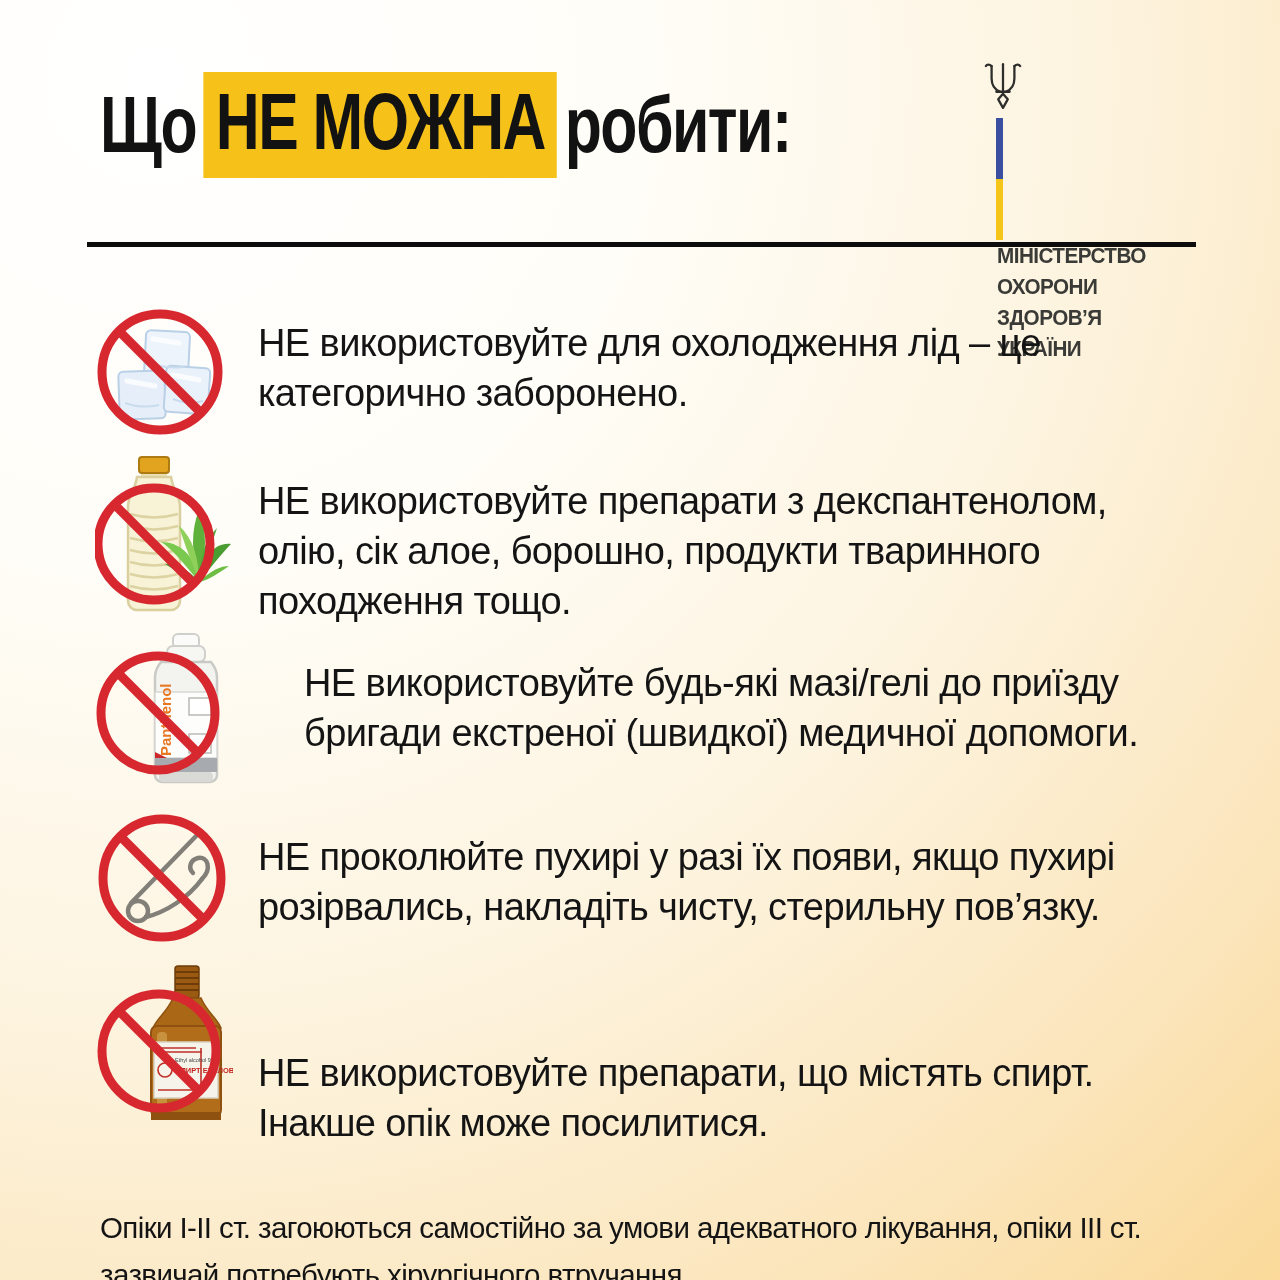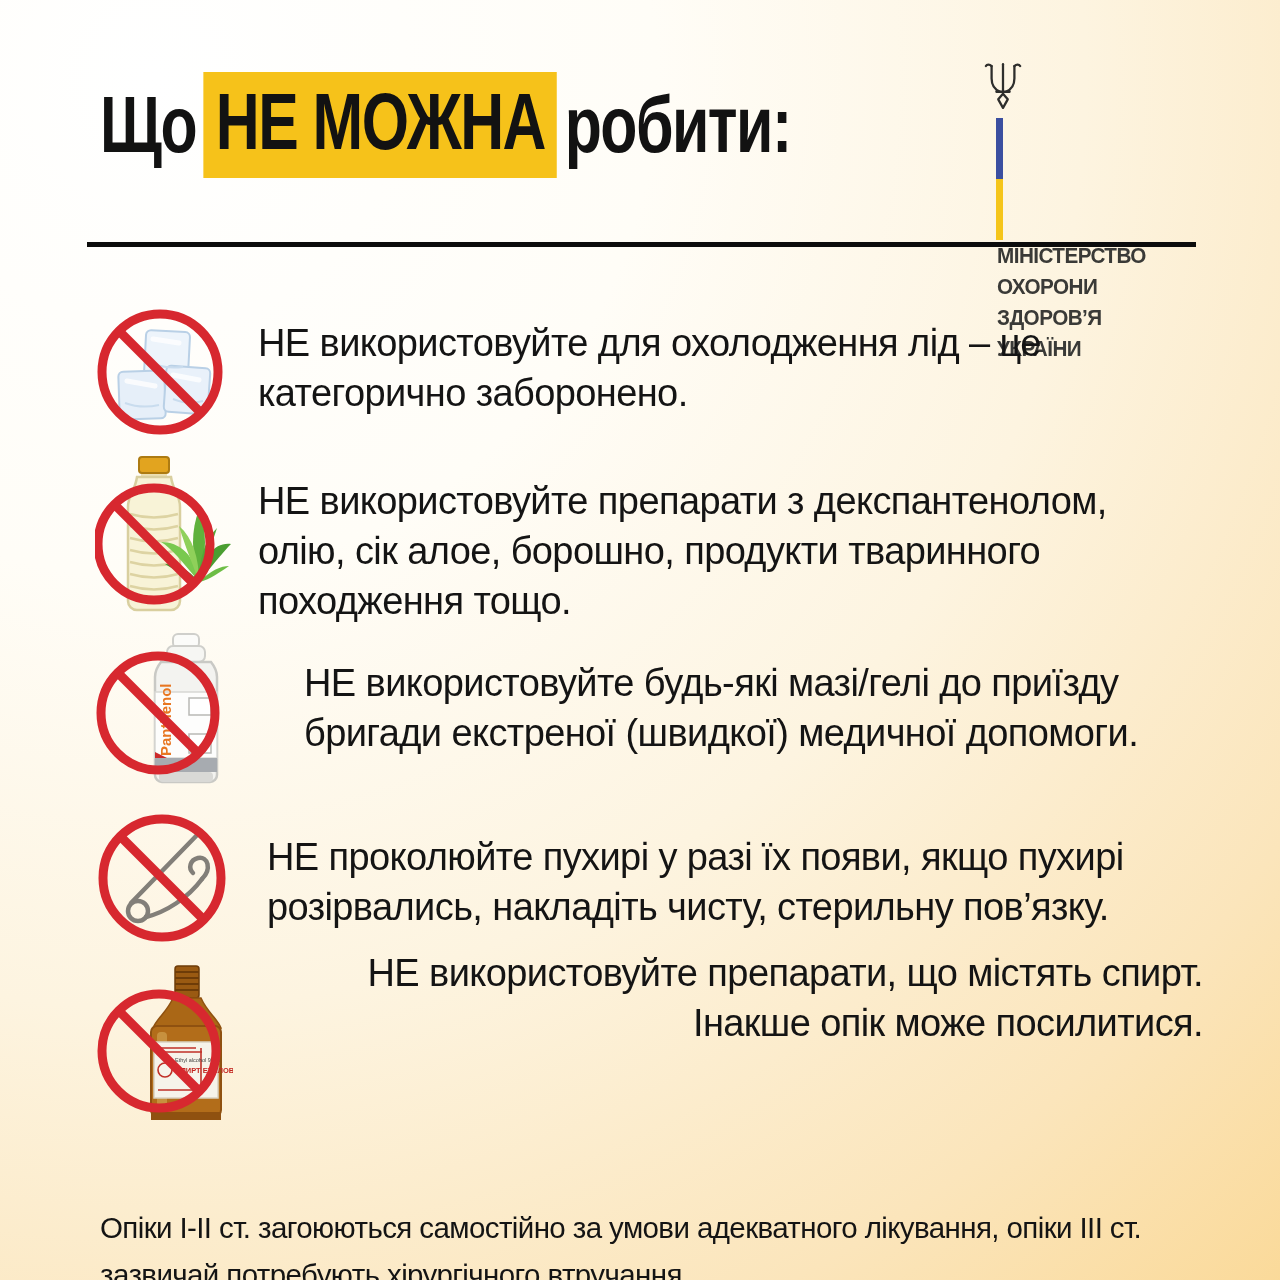--- a/index.html
+++ b/index.html
@@ -161,21 +161,21 @@
       <circle cx="42" cy="99" r="10"></circle>
       <path d="M35 91 L103 21"></path>
       <path d="M50 105 C70 100 92 86 106 67"></path>
       <path d="M106 67 C116 57 112 44 102 46 C94 48 92 56 97 61"></path>
     </g>
     <g stroke="#d7282f" stroke-width="9" fill="none">
       <circle cx="66" cy="66" r="59"></circle>
       <line x1="24" y1="24" x2="108" y2="108"></line>
     </g>
   </svg>
-  <p class="item-text" style="top:832px;margin-left:9px;">НЕ проколюйте пухирі у разі їх появи, якщо пухирі розірвались, накладіть чисту, стерильну пов’язку.</p>
+  <p class="item-text" style="top:832px;">НЕ проколюйте пухирі у разі їх появи, якщо пухирі розірвались, накладіть чисту, стерильну пов’язку.</p>
 
   <svg class="item-icon" style="left:95px; top:962px; width:138px; height:172px;" viewBox="0 0 138 172">
     <g>
       <rect x="80" y="4" width="24" height="32" rx="3" fill="#9a5a12" stroke="#6e3c08" stroke-width="1.5"></rect>
       <g stroke="#6e3c08" stroke-width="2">
           <path d="M80 10 h24 M80 16 h24 M80 22 h24 M80 28 h24"></path>
         </g>
       <path d="M78 36 C72 50 62 56 58 66 H126 C122 56 112 50 106 36 Z" fill="#aa6716" stroke="#8f5110" stroke-width="1.5"></path>
       <rect x="56" y="64" width="70" height="90" rx="6" fill="#b26d1a" stroke="#8f5110" stroke-width="2"></rect>
       <rect x="62" y="70" width="10" height="80" rx="4" fill="#d8ae5c" opacity="0.55"></rect>
@@ -186,17 +186,17 @@
       <circle cx="70" cy="108" r="7" fill="none" stroke="#c03028" stroke-width="1.6"></circle>
       <text x="80" y="100" font-size="5.5" fill="#444" font-family="Liberation Sans, sans-serif">Ethyl alcohol 96 %</text>
       <text x="80" y="111" font-size="7.5" font-weight="bold" fill="#c22520" font-family="Liberation Sans, sans-serif">СПИРТ ЕТИЛОВИЙ</text>
       <rect x="56" y="150" width="70" height="8" fill="#8f5110"></rect>
     </g>
     <g stroke="#d7282f" stroke-width="9" fill="none">
       <circle cx="64" cy="89" r="57"></circle>
       <line x1="24" y1="49" x2="104" y2="129"></line>
     </g>
   </svg>
-  <p class="item-text" style="top:948px;text-align:right;">НЕ використовуйте препарати, що містять спирт. Інакше опік може посилитися.</p>
+  <p class="item-text" style="top:1048px;">НЕ використовуйте препарати, що містять спирт. Інакше опік може посилитися.</p>
 
   <p class="footer-note">Опіки I-II ст. загоюються самостійно за умови адекватного лікування, опіки III ст. зазвичай потребують хірургічного втручання.</p>
 
 </div>
 
 </body></html>

